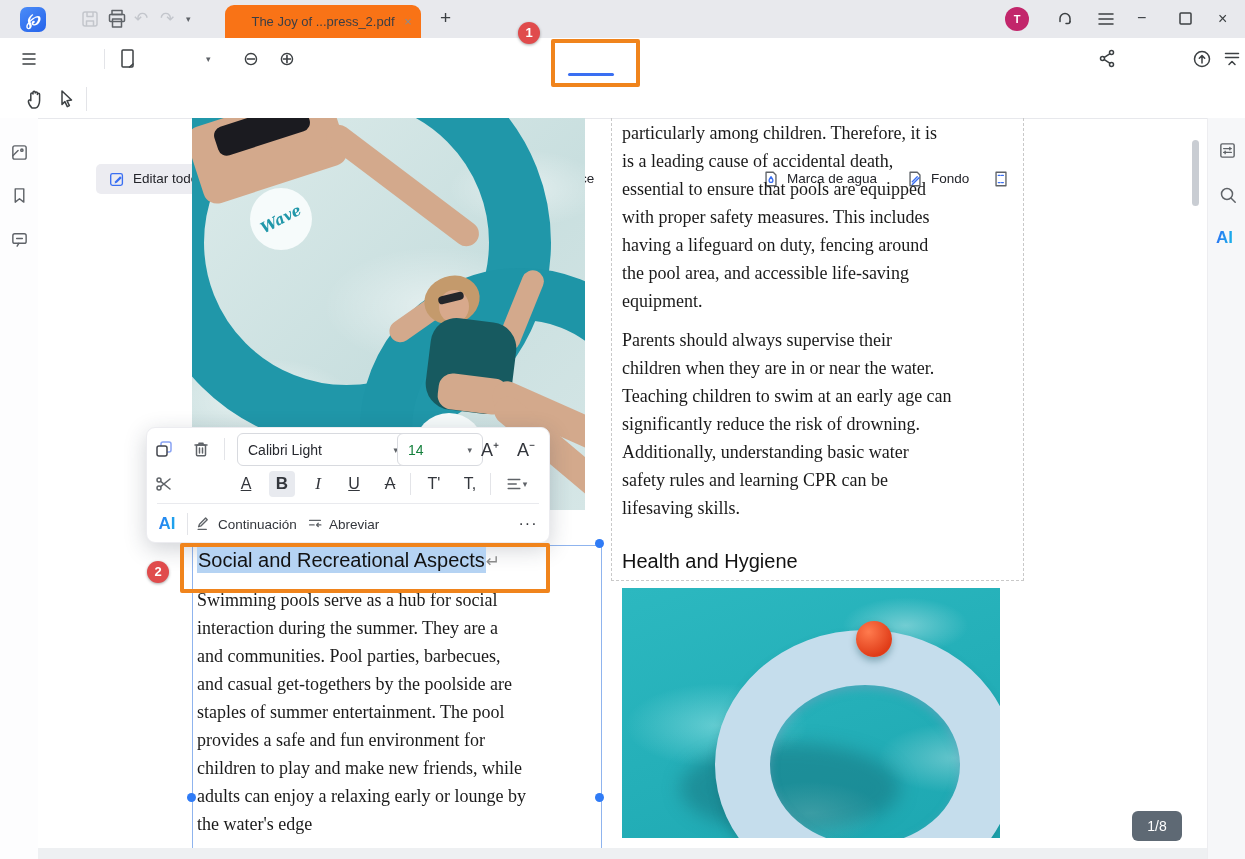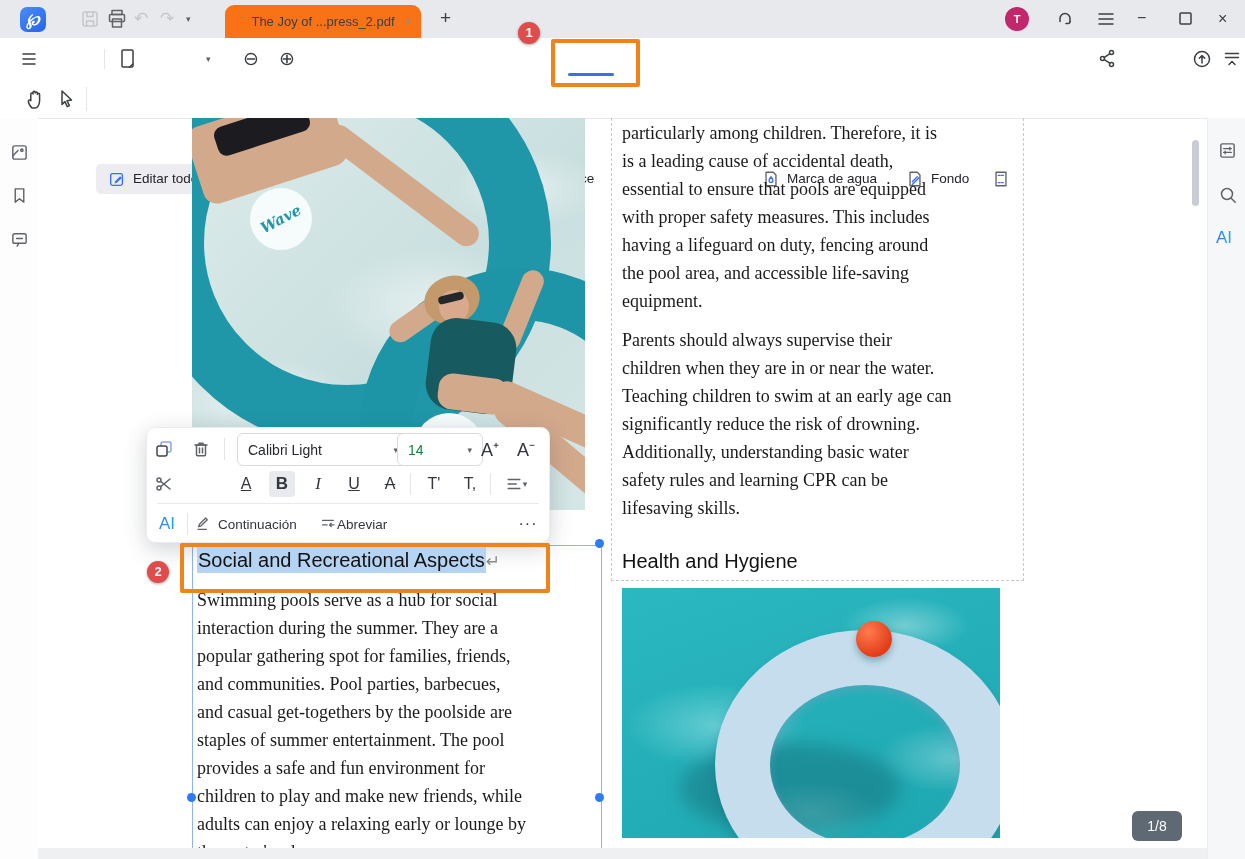--- a/index.html
+++ b/index.html
@@ -26,21 +26,21 @@
   .vdiv{width:1px;background:#e3e4e8}
   .obox{border:4px solid #f0841c;border-radius:2px;background:transparent}
   .badge{width:22px;height:22px;border-radius:50%;background:#e04b4c;color:#fff;
          font:700 13px/22px "Liberation Sans",sans-serif;text-align:center;box-shadow:0 1px 3px rgba(0,0,0,.35)}
   .editarline{background:#3a6ff2;border-radius:2px}
   .avatar{width:24px;height:24px;border-radius:50%;background:#c2266b;color:#fff;
           font:700 11px/24px "Liberation Sans",sans-serif;text-align:center}
   
   .rail-left{left:0;top:118px;width:38px;height:741px;background:#fdfdfe}
   .rail-right{left:1207px;top:118px;width:38px;height:741px;background:#f6f7f9;border-left:1px solid #ededf0}
-  .ai-text{font-weight:400;font-size:17px;background:linear-gradient(100deg,#2b6cf5,#19b9e8);
+  .ai-text{font-weight:700;font-size:17px;background:linear-gradient(100deg,#2b6cf5,#19b9e8);
            -webkit-background-clip:text;background-clip:text;color:#2b6cf5;-webkit-text-fill-color:transparent}
   .scrollthumb{left:1192px;top:140px;width:7px;height:66px;background:#c9cdd3;border-radius:4px}
   
   .dl{font:18px/28px "Liberation Serif",serif;color:#1a1a1a;white-space:nowrap;height:28px}
   .dhead{font:20px "Liberation Sans",sans-serif;color:#121212;white-space:nowrap}
   .dashedbox{border-left:1px dashed #c9c9c9;border-right:1px dashed #c9c9c9;border-bottom:1px dashed #c9c9c9}
   .bluebox{border-left:1px solid #8fb4ee;border-right:1px solid #8fb4ee;border-top:1px solid #8fb4ee}
   .handle{width:9px;height:9px;border-radius:50%;background:#2f7bf6}
   .selhl{background:#b5d3f3;padding:2px 1px}
   .retmark{color:#8a8a8a;font-size:17px}
@@ -332,21 +332,20 @@
   <div class="abs photo-bottom">
     <div class="abs" style="left:58px;top:155px;width:220px;height:90px;border-radius:50%;background:rgba(16,86,96,.35);filter:blur(9px)"></div>
     <div class="abs" style="left:93px;top:42px;width:190px;height:160px;border-radius:50%;border:55px solid #c5ddec;box-shadow:inset 0 4px 8px rgba(120,160,190,.5), 0 6px 10px rgba(20,90,100,.25)"></div>
     <div class="abs" style="left:234px;top:33px;width:36px;height:36px;border-radius:50%;background:radial-gradient(circle at 35% 30%, #ff7b4e, #e03c18 72%);box-shadow:0 4px 7px rgba(10,70,80,.35)"></div>
   </div>
 
   <div class="abs bluebox" style="left:192px;top:545px;width:408px;height:314px"></div>
   <div class="abs" style="left:197px;top:586px">
     <div class="dl">Swimming pools serve as a hub for social</div>
     <div class="dl">interaction during the summer. They are a</div>
-    <div class="dl">popular gathering spot for families, friends,</div>
     <div class="dl">and communities. Pool parties, barbecues,</div>
     <div class="dl">and casual get-togethers by the poolside are</div>
     <div class="dl">staples of summer entertainment. The pool</div>
     <div class="dl">provides a safe and fun environment for</div>
     <div class="dl">children to play and make new friends, while</div>
     <div class="dl">adults can enjoy a relaxing early or lounge by</div>
     <div class="dl">the water's edge</div>
   </div>
 
   <div class="abs obox" style="left:180px;top:543px;width:362px;height:42px;z-index:11"></div>
@@ -414,21 +413,21 @@
 
     <div class="ctr ai-text" style="left:6px;top:83px;width:28px;height:26px">AI</div>
     <div class="abs vdiv" style="left:40px;top:85px;height:22px"></div>
     <div class="ctr" style="left:48px;top:83px;height:26px;gap:5px">
       <svg width="18" height="18" viewBox="0 0 20 20" class="ic" stroke="#55585e">
           <path d="M4 13l1-2.8 6.8-6.8 1.8 1.8-6.8 6.8z"></path>
           <path d="M3.5 16h9"></path>
         </svg>
       <span class="fmt-lbl">Continuación</span>
     </div>
-    <div class="ctr" style="left:172px;top:83px;height:26px;">
+    <div class="ctr" style="left:159px;top:83px;height:26px;gap:5px">
       <svg width="18" height="18" viewBox="0 0 20 20" class="ic" stroke="#55585e">
           <path d="M4 6h12M4 11h5M16.5 11h-4.5M13.6 9.2L11.8 11l1.8 1.8"></path>
         </svg>
       <span class="fmt-lbl">Abreviar</span>
     </div>
     <div class="ctr fbtn" style="left:366px;top:83px;width:30px;height:26px;letter-spacing:1px">···</div>
   </div>
 
   <div class="abs bottomstrip" style="z-index:8"></div>
   <div class="abs pageind" style="z-index:15">1/8</div>

